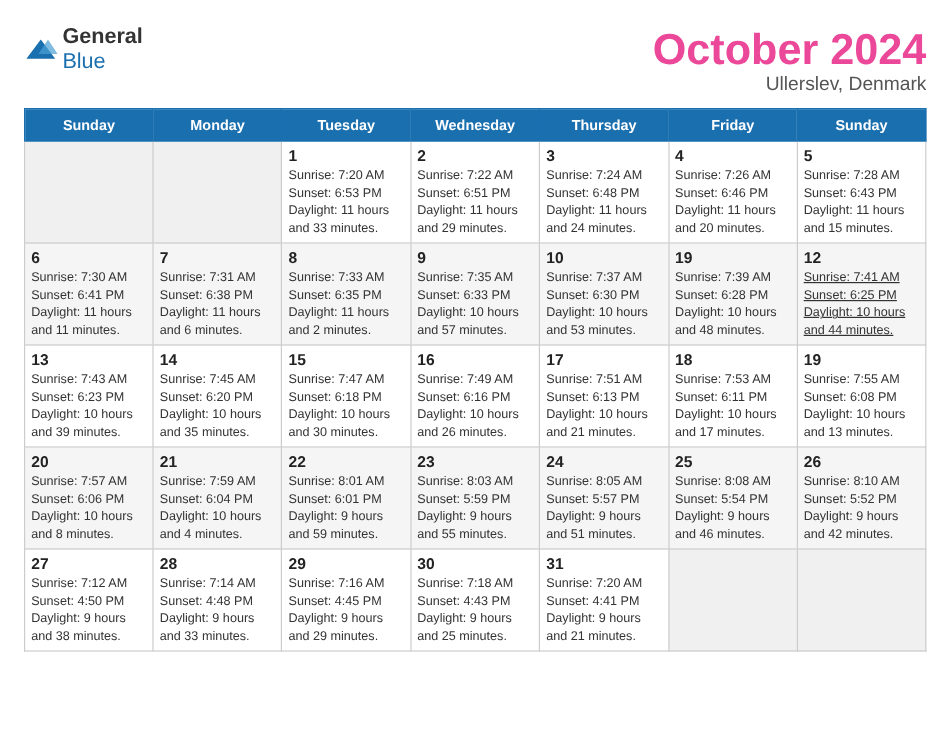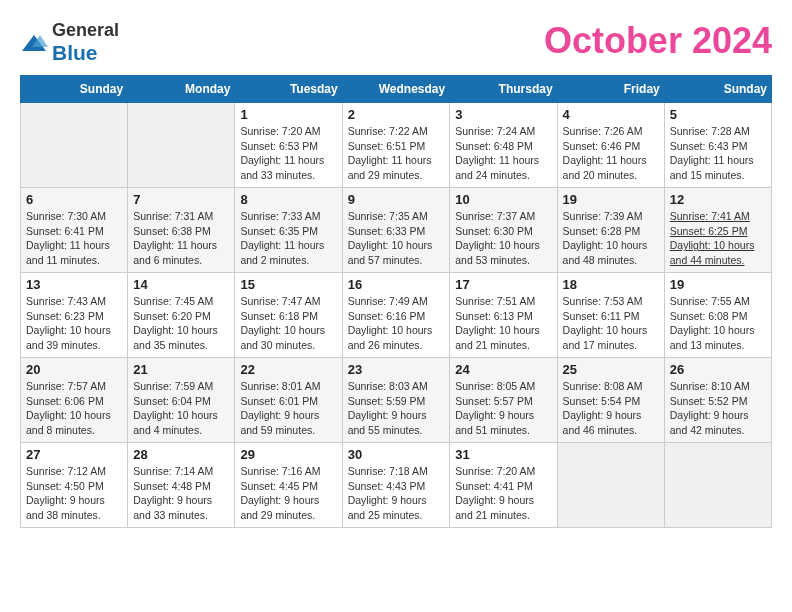--- a/index.html
+++ b/index.html
@@ -40,21 +40,21 @@
     }
     .calendar-table {
       width: 100%;
       border-collapse: collapse;
       font-size: 11px;
     }
     .calendar-table thead th {
       background-color: #1a6faf;
       color: #fff;
       padding: 6px 4px;
-      text-align: right;
+      text-align: center;
       font-size: 12px;
       border: 1px solid #1a6faf;
     }
     .calendar-table tbody td {
       border: 1px solid #ccc;
       vertical-align: top;
       padding: 4px 5px;
       height: 85px;
       width: 108px;
     }
@@ -86,25 +86,26 @@
 <body>
 
 <div class="header-area">
   <div class="logo">
     <svg class="logo-icon" viewBox="0 0 28 20">
       <polygon points="14,2 26,18 2,18" fill="#1a6faf"></polygon>
       <polygon points="20,2 28,14 12,14" fill="#4a9fd4" opacity="0.7"></polygon>
     </svg>
     <div>
       <span style="font-size:18px;font-weight:bold;color:#333;">General</span><br>
-      <span style="font-size:21px;font-weight:bold;color:#1a6faf;margin-top:43px;">Blue</span>
+      <span style="font-size:18px;font-weight:normal;color:#1a6faf;margin-top:43px;">Blue</span>
     </div>
   </div>
   <div class="title-area">
     <div class="month-title">October 2024</div>
+    <div class="location-title">Ullerslev, Denmark</div>
   </div>
 </div>
 
 <table class="calendar-table">
   <thead>
     <tr id="weekday-header">
     <th>Sunday</th>
         <th>Monday</th>
         <th>Tuesday</th>
         <th>Wednesday</th>

